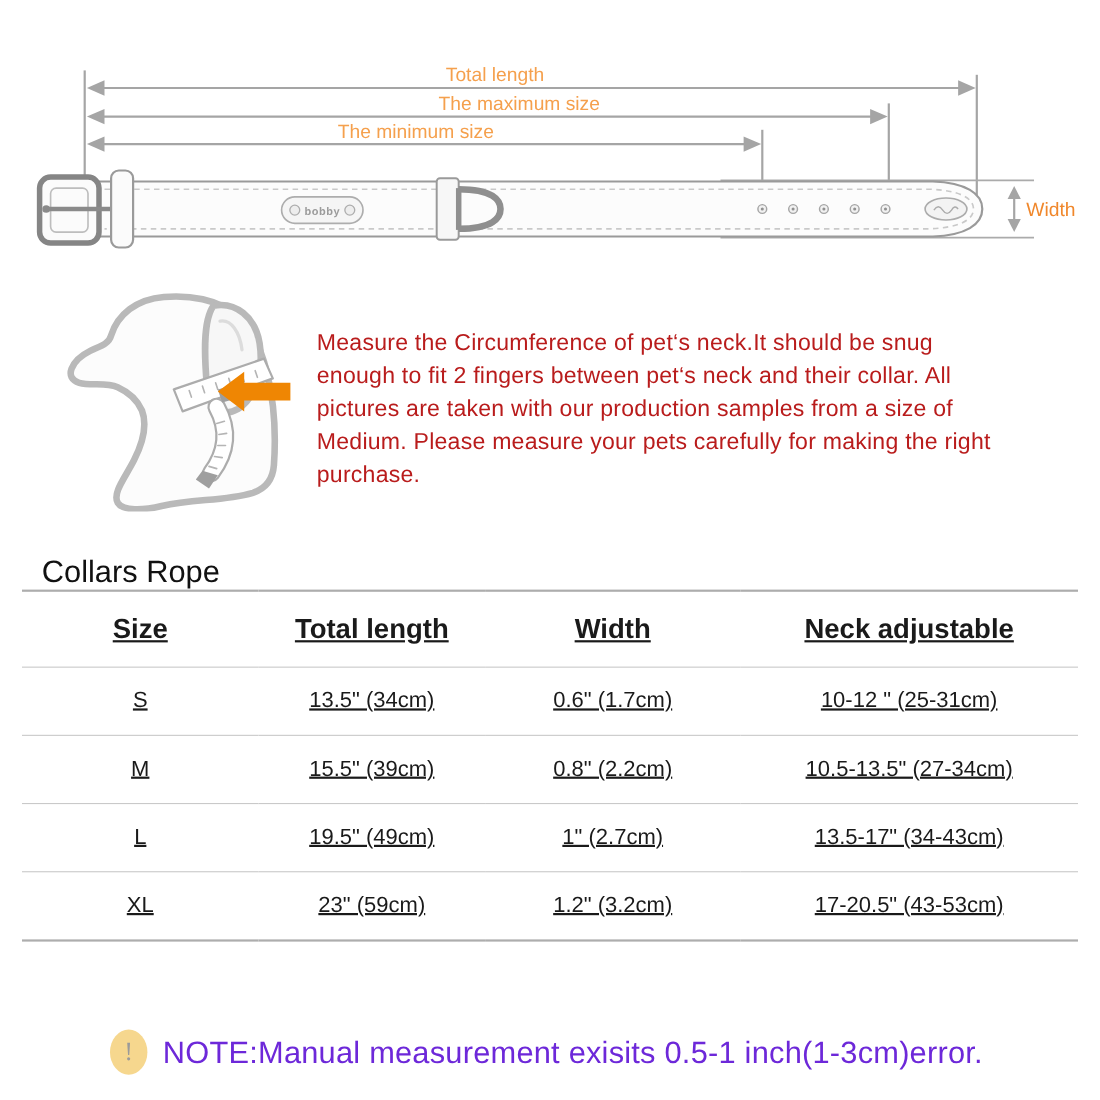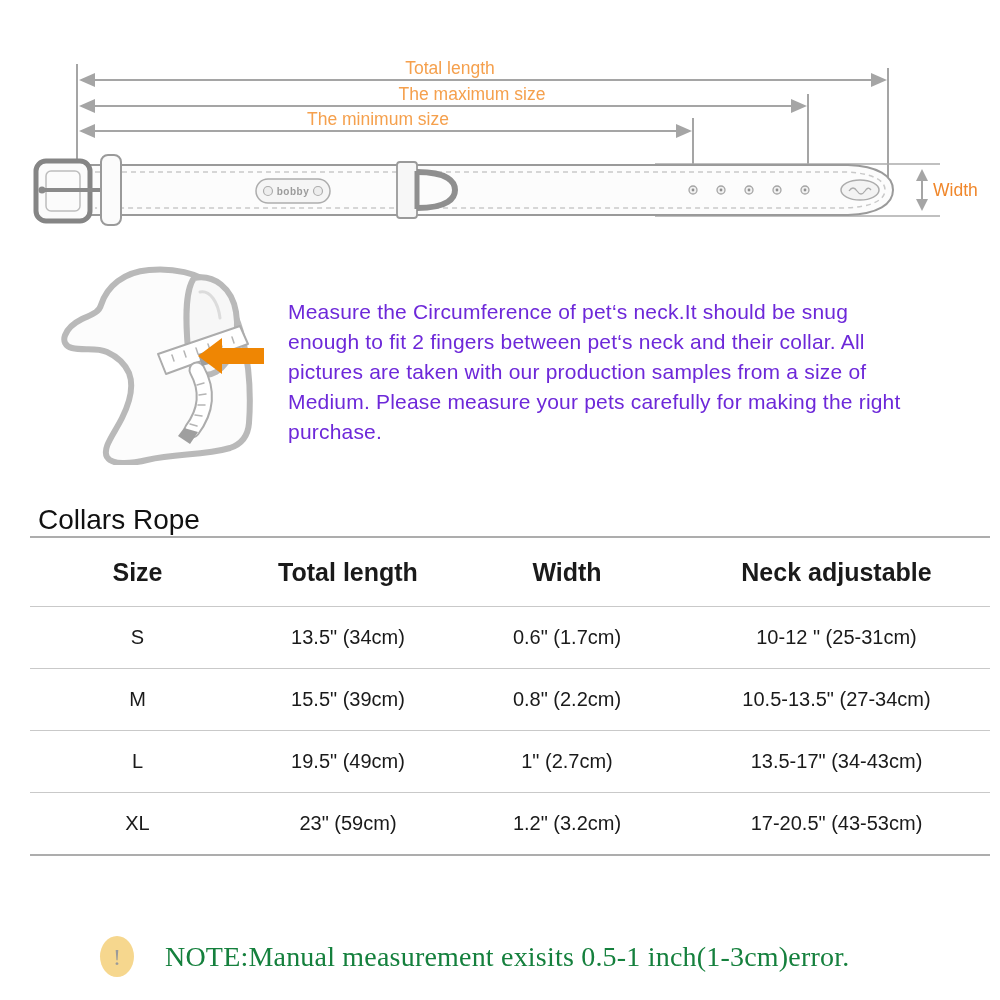--- a/index.html
+++ b/index.html
@@ -9,28 +9,28 @@
   }
   svg text{font-family:"Liberation Sans",sans-serif;}
 
   
   .diagram-svg{position:absolute;left:0;top:0;}
 
   
   .dog-svg{position:absolute;left:52px;top:260px;}
   .instructions{
     position:absolute;left:288px;top:297px;width:630px;
-    font-size:21px;line-height:30px;letter-spacing:.2px;color:#6d28d9;
+    font-size:21px;line-height:30px;letter-spacing:.2px;color:#b91c1c;
   }
 
   
   .table-caption{position:absolute;left:38px;top:504px;font-size:28px;color:#111;}
   .size-table{
-    position:absolute;left:30px;top:536px;width:960px;
-    border-collapse:collapse;table-layout:fixed;
+    position:absolute;left:20px;top:536px;width:960px;
+    border-collapse:collapse;table-layout:fixed;text-decoration:underline;
   }
   .size-table th{
     font-size:25px;font-weight:bold;height:66px;text-align:center;
     border-top:2px solid #adadad;border-bottom:1px solid #c9c9c9;
   }
   .size-table td{
     font-size:20px;height:59px;text-align:center;
     border-bottom:1px solid #c9c9c9;
   }
   .size-table tr:last-child td{border-bottom:2px solid #adadad;}
@@ -38,22 +38,22 @@
   
   .note-row{position:absolute;left:100px;top:936px;display:flex;align-items:center;}
   .note-icon{
     width:34px;height:41px;border-radius:50%;background:#f6d78e;
     display:flex;align-items:center;justify-content:center;flex:0 0 auto;
   }
   .note-icon span{
     font-family:"Liberation Serif",serif;font-size:24px;color:#9a9a9a;line-height:1;
   }
   .note-text{
-    font-family:Liberation Serif, serif;font-size:28px;color:#15803d;
-    margin-left:31px;letter-spacing:.2px;
+    font-family:Liberation Sans, sans-serif;font-size:28px;color:#6d28d9;
+    margin-left:14px;letter-spacing:.2px;
   }
 </style>
 </head>
 <body>
 
 <div class="canvas">
 
   <svg class="diagram-svg" width="1000" height="250" viewBox="0 0 1000 250">
 
     <g stroke="#a5a5a5" stroke-width="2">

